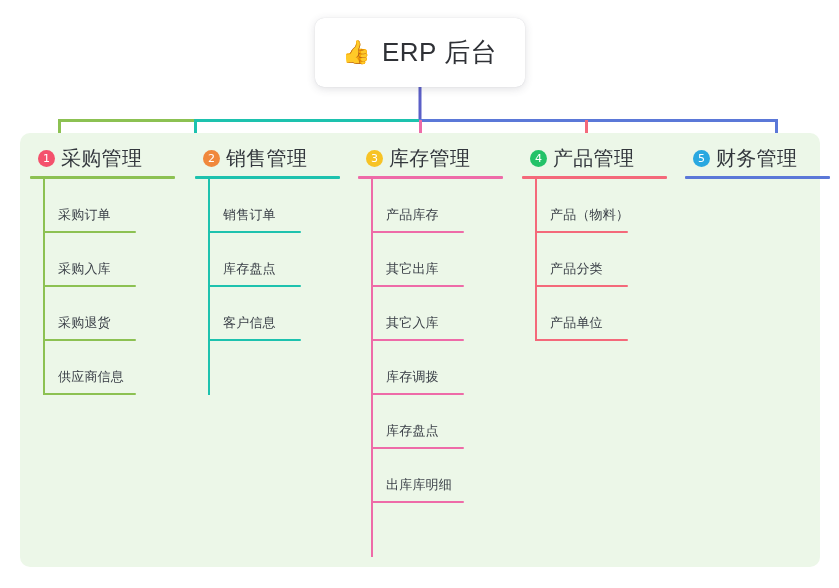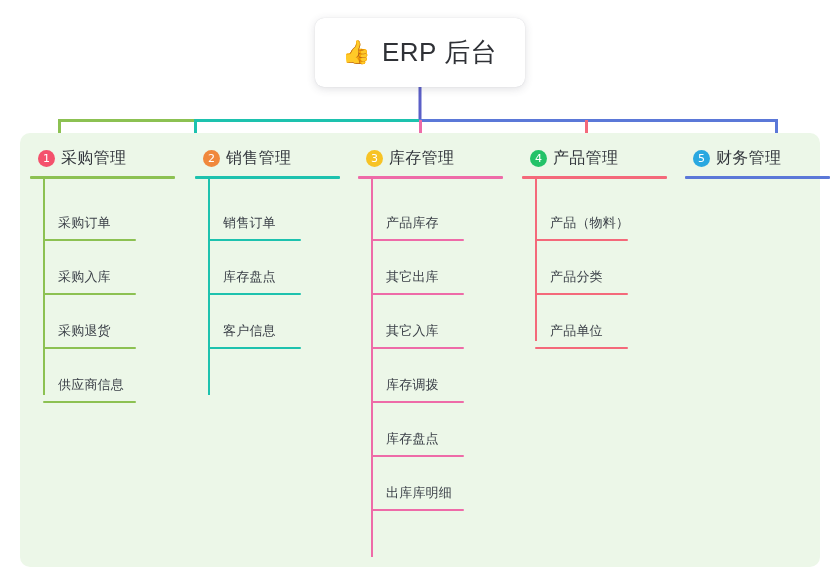--- a/index.html
+++ b/index.html
@@ -80,37 +80,37 @@
     height: 17px;
     border-radius: 50%;
     color: #ffffff;
     font-size: 11px;
     line-height: 17px;
     text-align: center;
     font-family: "DejaVu Sans", sans-serif;
     flex: none;
   }
   .col-title {
-    font-size: 16px;
+    font-size: 20px;
     color: #33373d;
     white-space: nowrap;
     letter-spacing: 0.3px;
   }
   .col-rule {
     height: 3px;
     width: 145px;
     margin-top: 5px;
     border-radius: 1px;
   }
 
   
   .leaves {
     position: relative;
     margin-left: 13px;
-    padding-top: 8px;
+    padding-top: 0;
   }
   .spine {
     position: absolute;
     left: 0;
     top: 0;
     width: 2px;
   }
   .leaf {
     position: relative;
     height: 54px;

